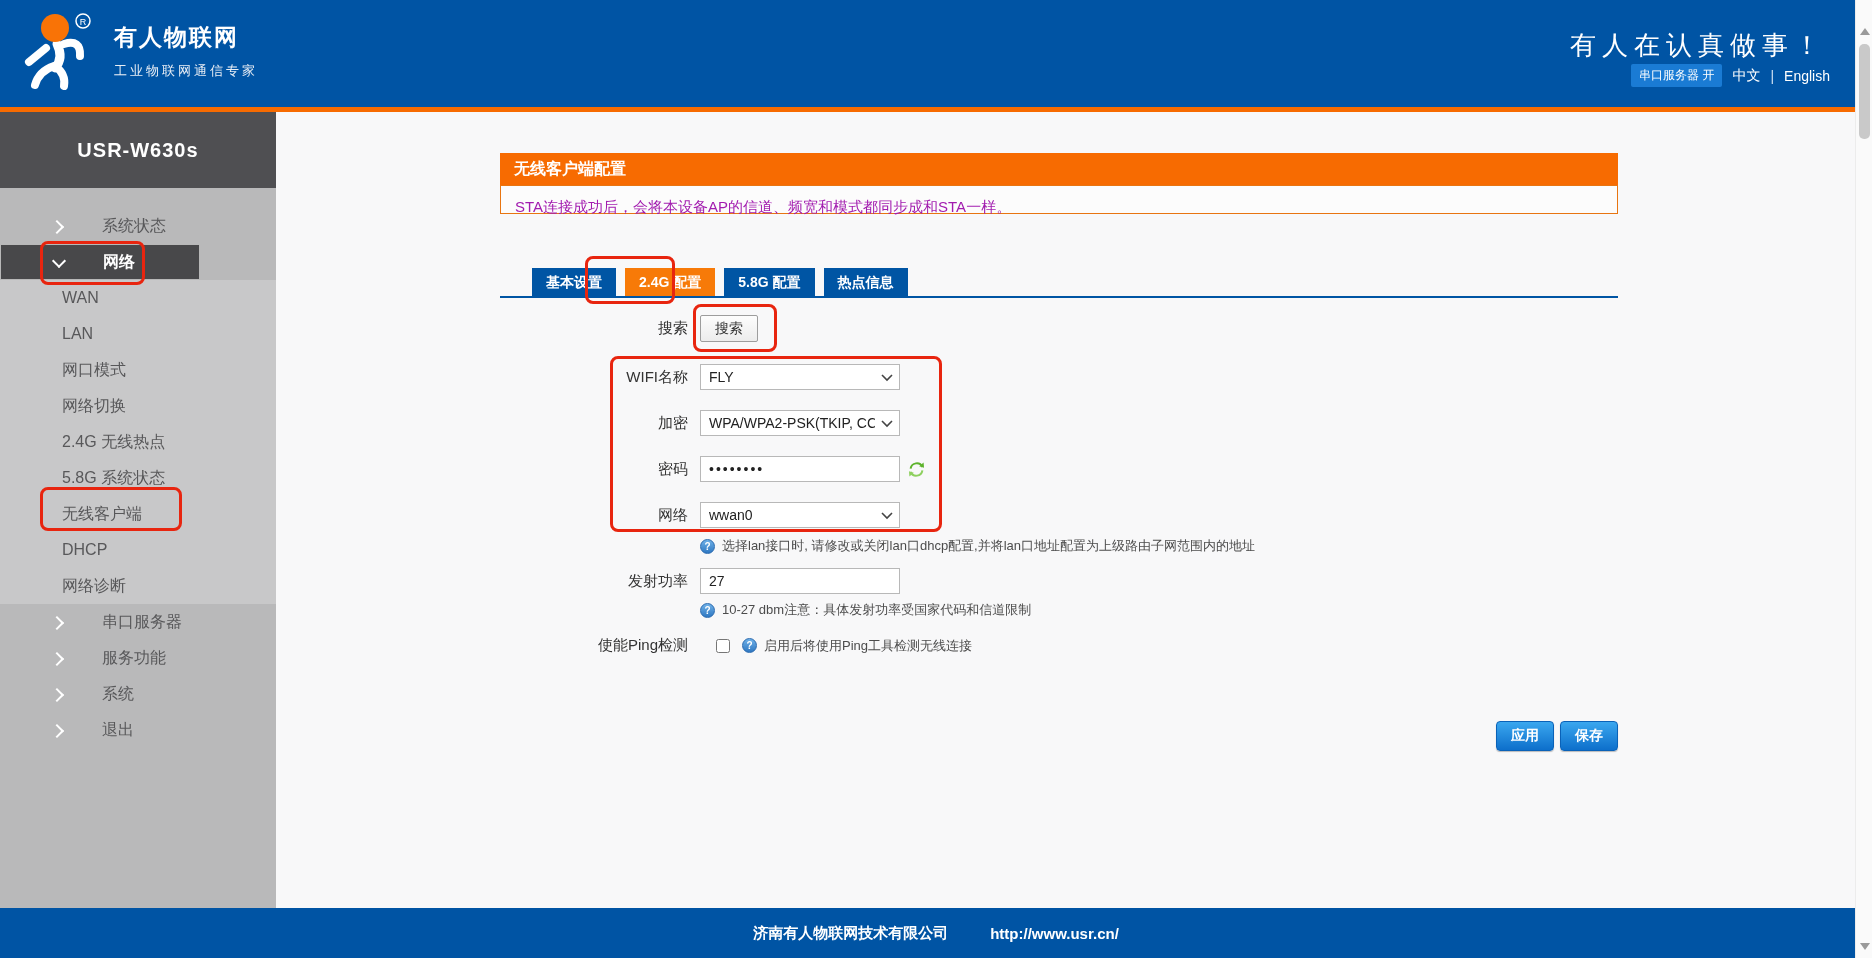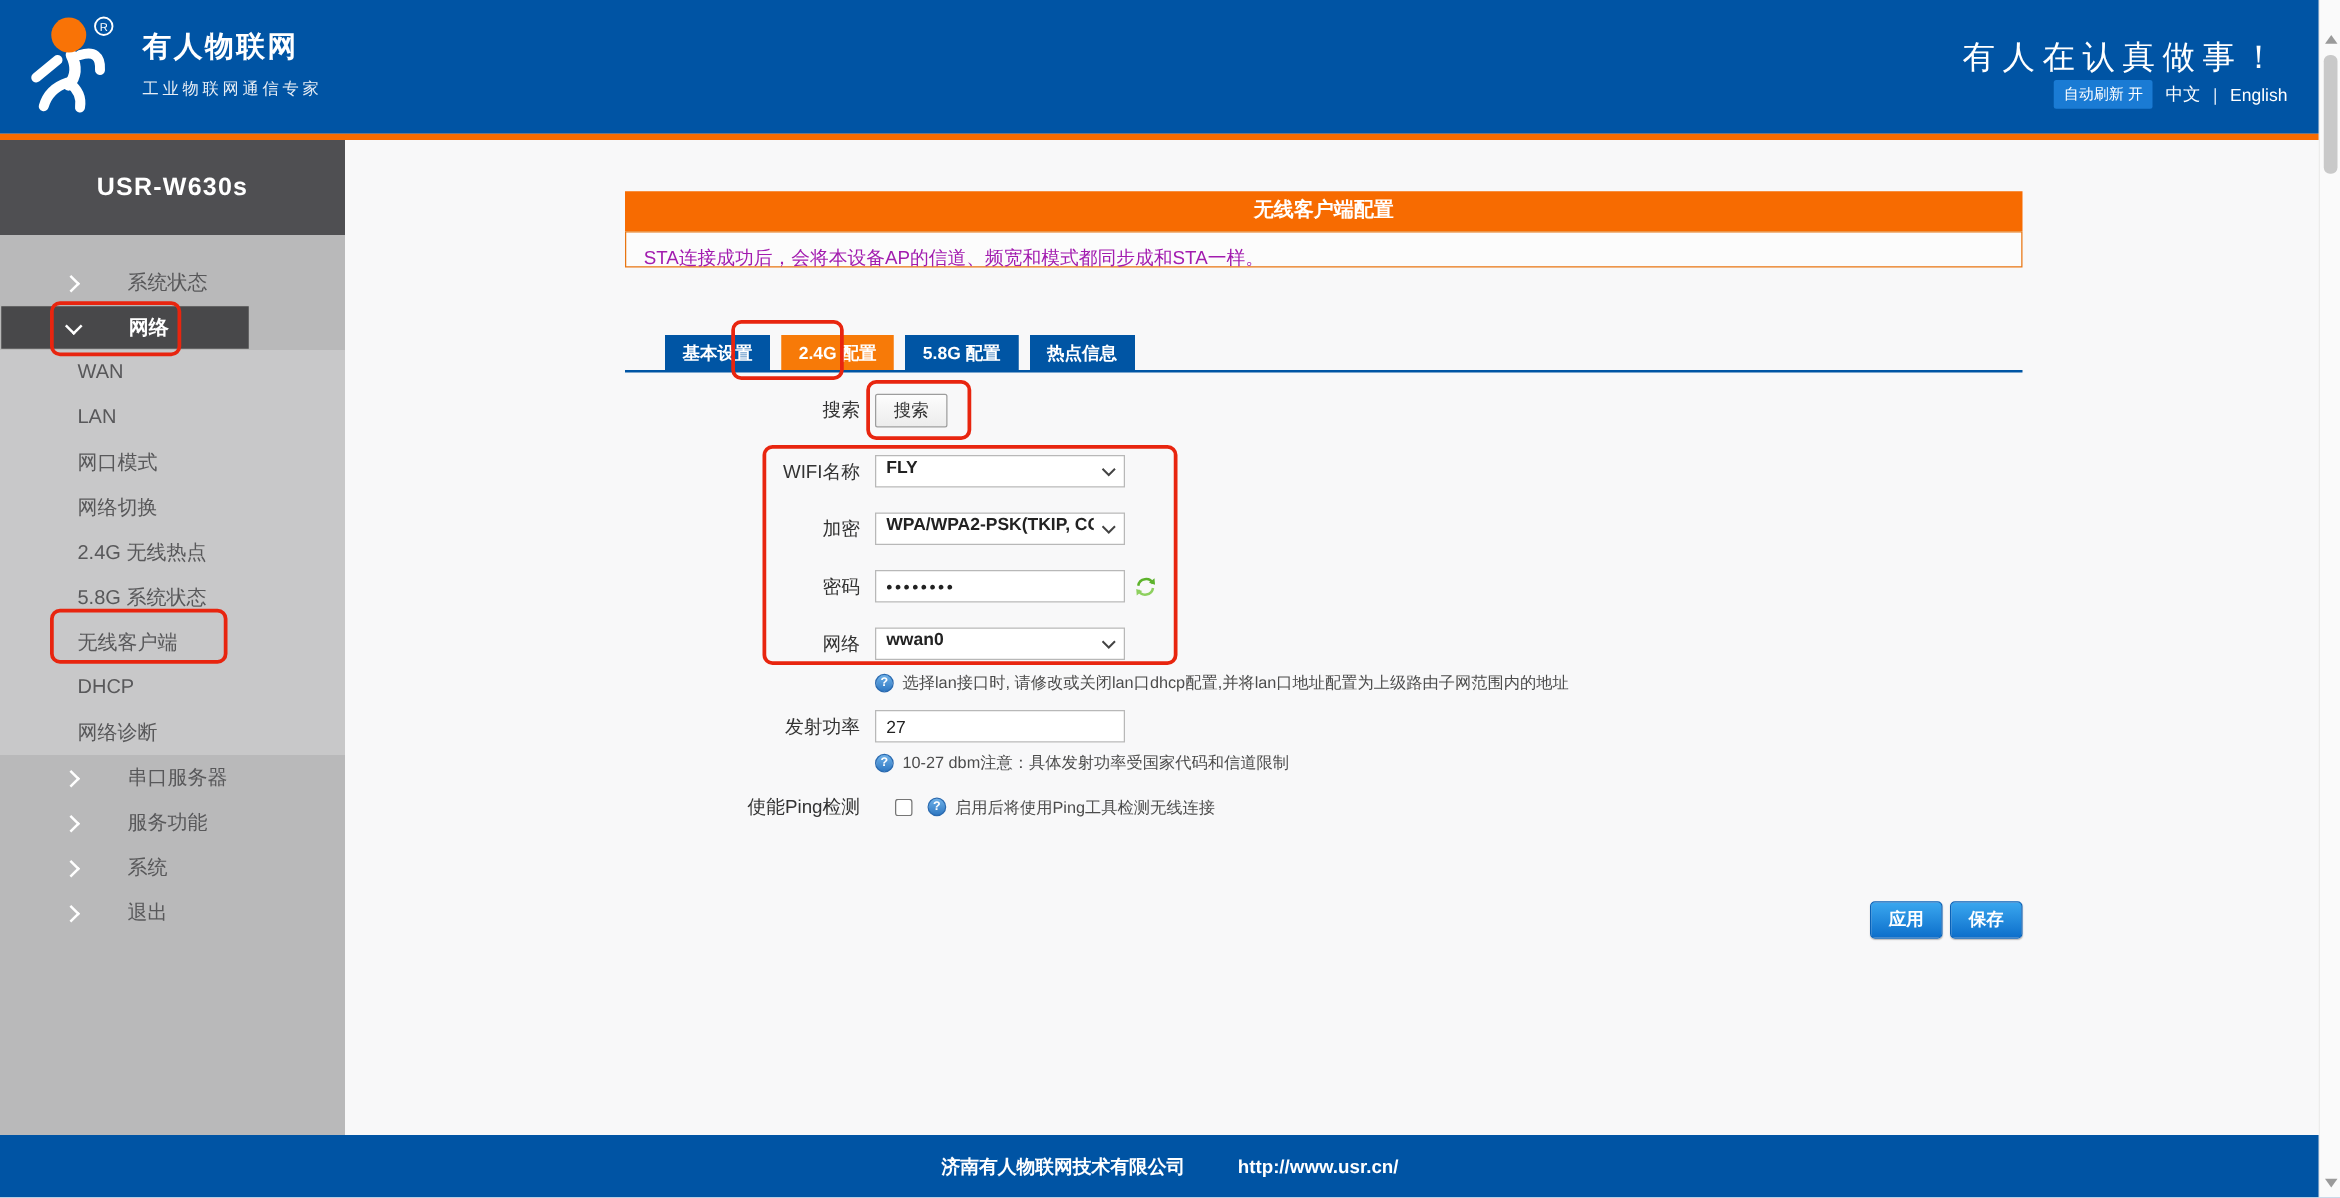--- a/index.html
+++ b/index.html
@@ -33,39 +33,39 @@
   .menu li.sel { background:#48484a; color:#fff; font-weight:bold; }
   .chev { width:10px; height:10px; display:inline-block; margin-right:16px; position:relative; top:0; }
   .chev::before { content:""; position:absolute; width:8px; height:8px;
                   border-right:2px solid #fff; border-bottom:2px solid #fff; }
   .chev.right::before { transform:rotate(-45deg); left:0; top:1px; }
   .chev.down::before  { transform:rotate(45deg); left:1px; top:-1px; }
 
   
   .content { position:absolute; left:500px; top:153px; width:1118px; }
   .panel-title { height:32px; background:#f76b01; color:#fff; font-size:16px; font-weight:bold;
-                 line-height:32px; padding:0 14px;text-align:center; }
+                 line-height:32px; padding:0 14px; }
   .panel-desc { height:29px; border:1px solid #e87511; background:#fcfcfc;
                 line-height:41px; padding:0 14px; font-size:15px; color:#a21caf; }
   .tabbar { position:absolute; left:0; top:115px; width:1118px; height:30px;
             border-bottom:2px solid #0055a4; display:flex; gap:9px;padding-left:32px; }
   .tab { height:28px; line-height:28px; padding:0 14px; background:#0055a4; color:#fff;
          font-size:14px; font-weight:600; cursor:pointer; white-space:nowrap; }
   .tab.active { background:#f77a08; }
 
   .row { position:absolute; display:flex; align-items:center; }
   .flabel { width:188px; text-align:right; font-size:15px; color:#333; flex:none; }
   .field-gap { width:12px; flex:none; }
 
   .search-btn { width:58px; height:27px; font-size:14px; color:#333;
                 background:linear-gradient(#fdfdfd,#ececec); border:1px solid #9d9d9d;
                 border-radius:2px; cursor:pointer; font-family:inherit; }
 
   .sel { width:200px; height:26px; background:#fff; border:1px solid #b8b8b8; position:relative;
-         display:flex; padding:0 24px 0 8px; cursor:pointer;font-weight:bold; }
+         display:flex; align-items:center; padding:0 24px 0 8px; cursor:pointer; }
   .sel .val { font-size:14px; color:#222; white-space:nowrap; overflow:hidden; }
   .sel svg { position:absolute; right:6px; top:9px; }
 
   .txt { width:200px; height:26px; border:1px solid #b8b8b8; background:#fff; font-size:14px;
          padding:0 8px; font-family:inherit; color:#222; }
   .pwd { letter-spacing:2px; }
 
   .hint { position:absolute; left:200px; display:flex; align-items:center; font-size:13px; color:#4c4c4c; }
   .help-icon { width:15px; height:15px; border-radius:50%; background:linear-gradient(#6fb1e8,#2f78c2);
                border:1px solid #2a6ab0; color:#fff; font-size:10px; font-weight:bold;
@@ -110,21 +110,21 @@
       <circle cx="67" cy="13" r="7" fill="none" stroke="#fff" stroke-width="1.5"></circle>
       <text x="67" y="16.5" font-size="9" fill="#fff" text-anchor="middle" font-family="Liberation Sans,sans-serif">R</text>
     </svg>
     <div class="brand-text">
       <div class="brand-title">有人物联网</div>
       <div class="brand-sub">工业物联网通信专家</div>
     </div>
   </div>
   <div class="slogan">有人在认真做事！</div>
   <div class="header-links">
-    <span class="badge">自动刷新 开</span>
+    <span class="badge">串口服务器 开</span>
     <span class="lang">中文</span>
     <span class="lang-sep">|</span>
     <span class="lang">English</span>
   </div>
 </div>
 <div class="orange-strip"></div>
 
 <div class="sidebar">
   <div class="device">USR-W630s</div>
   <ul class="menu">

